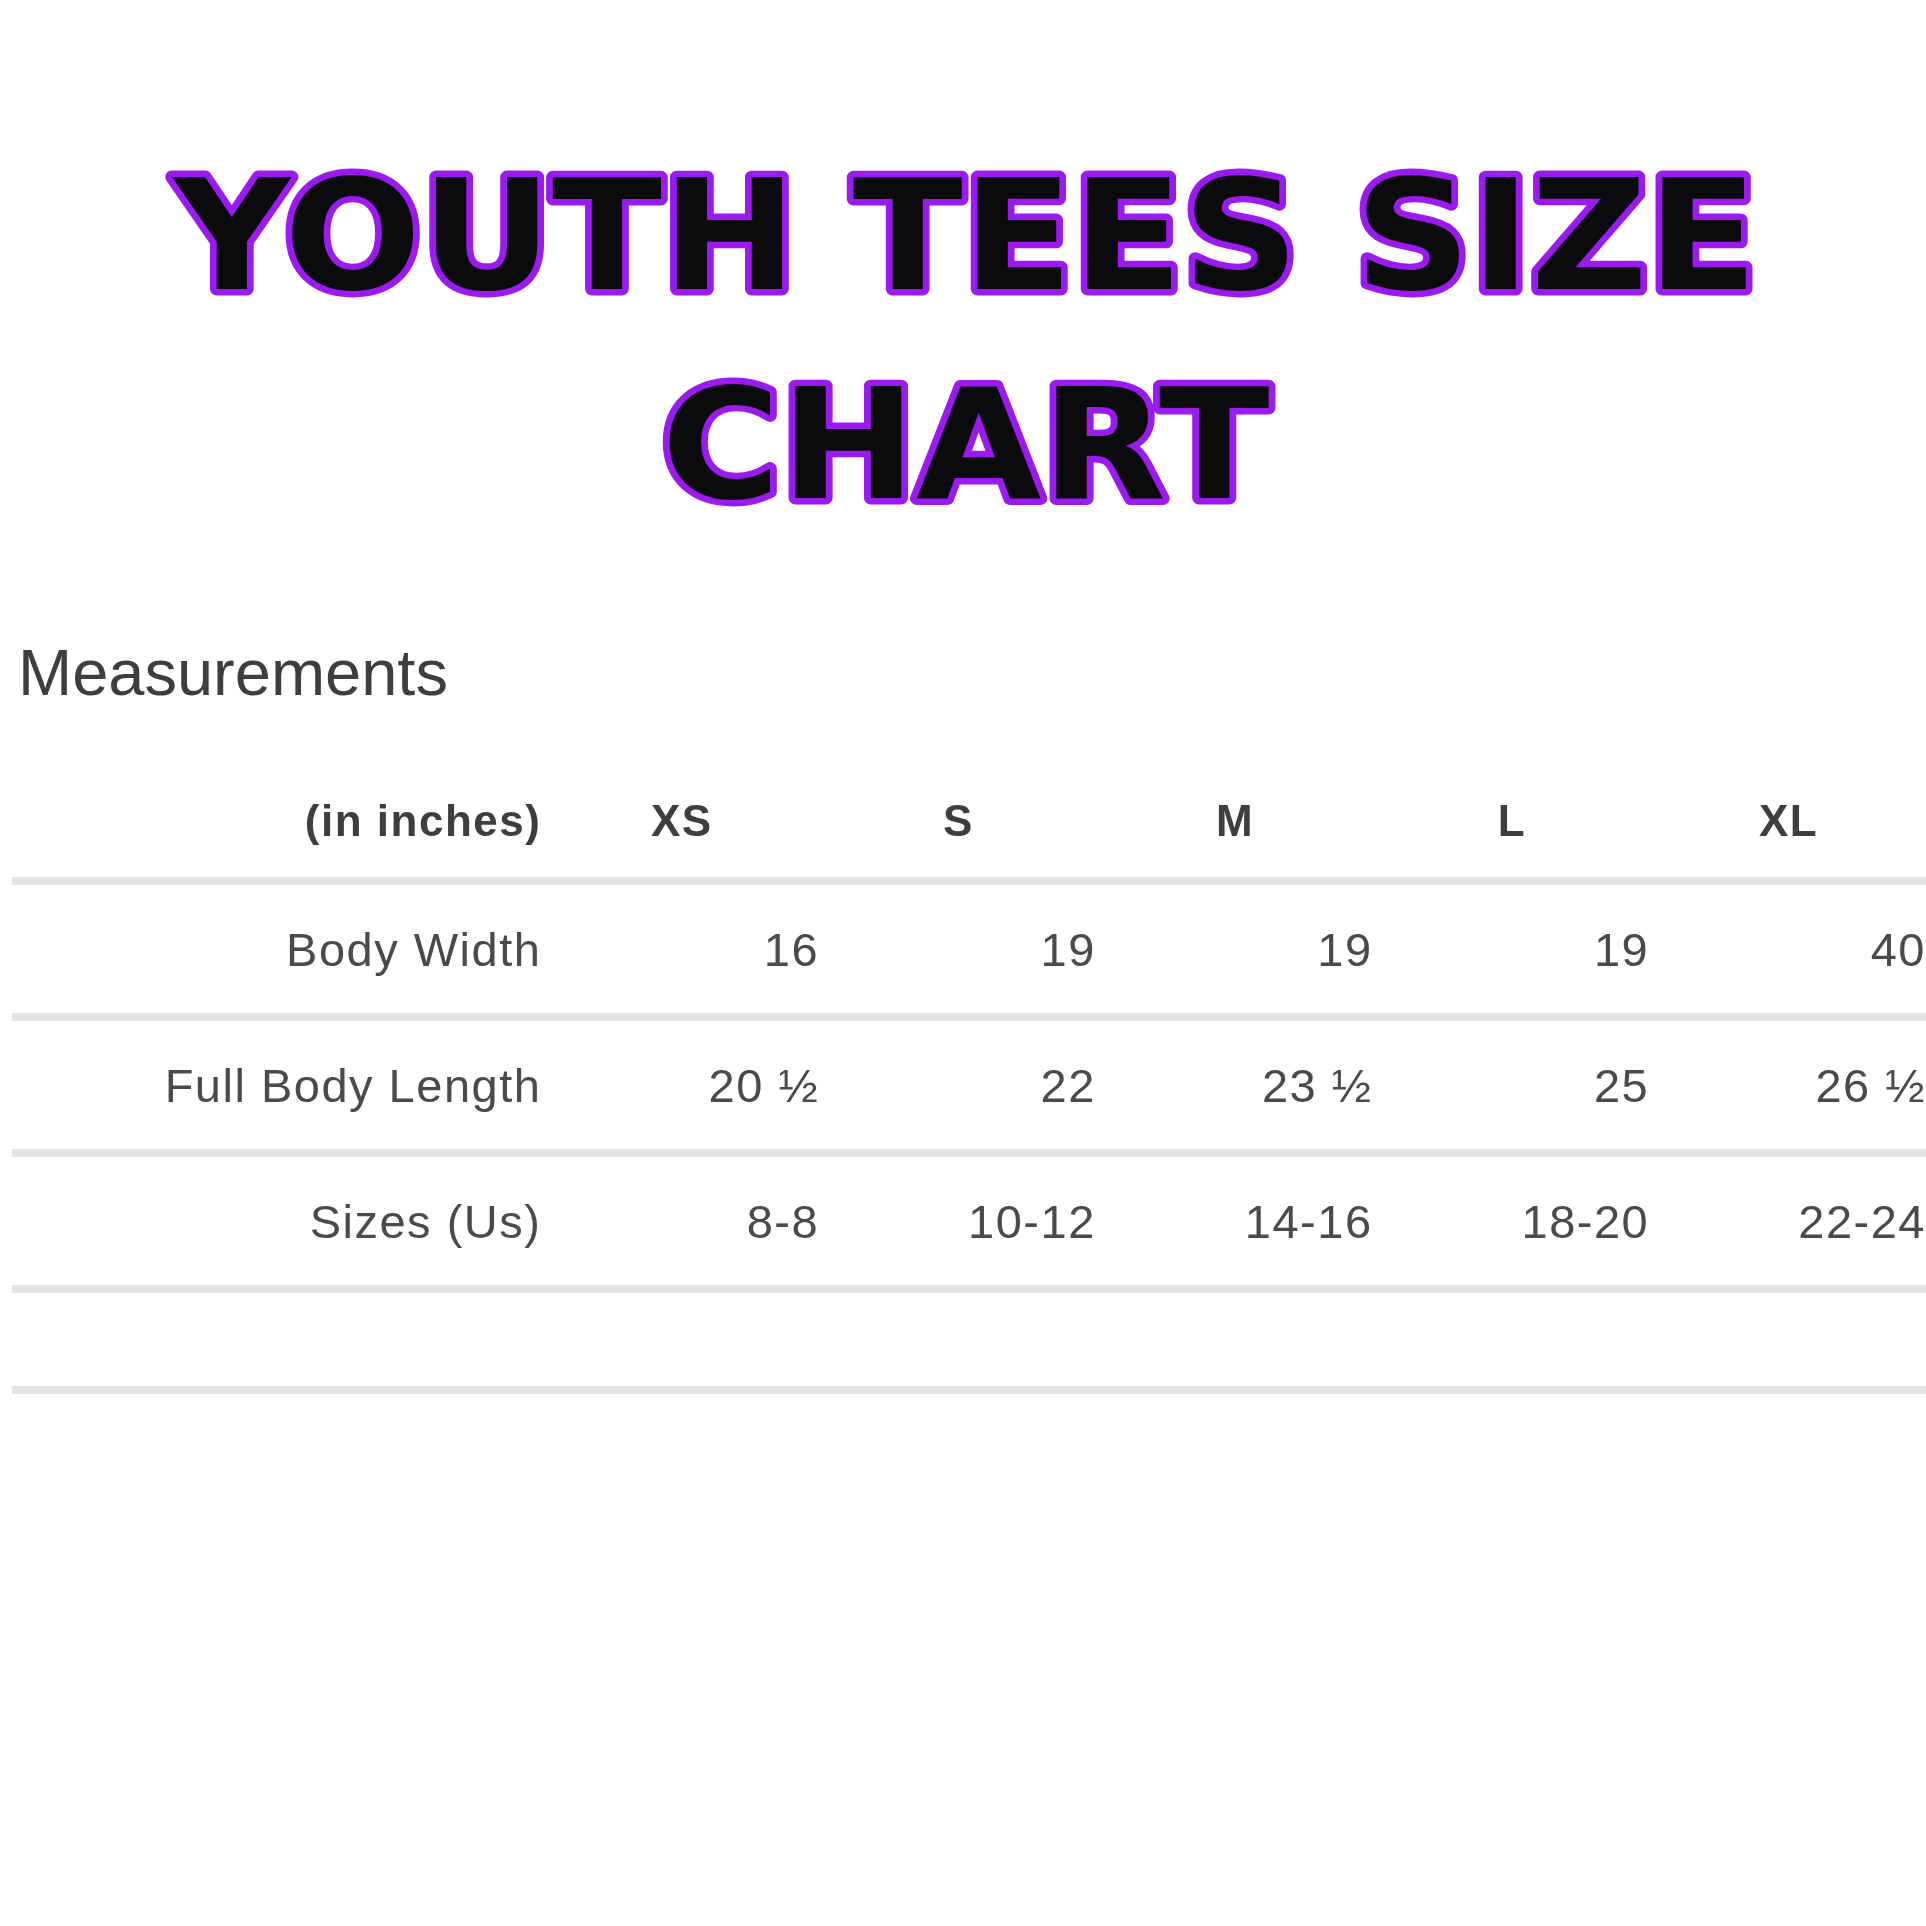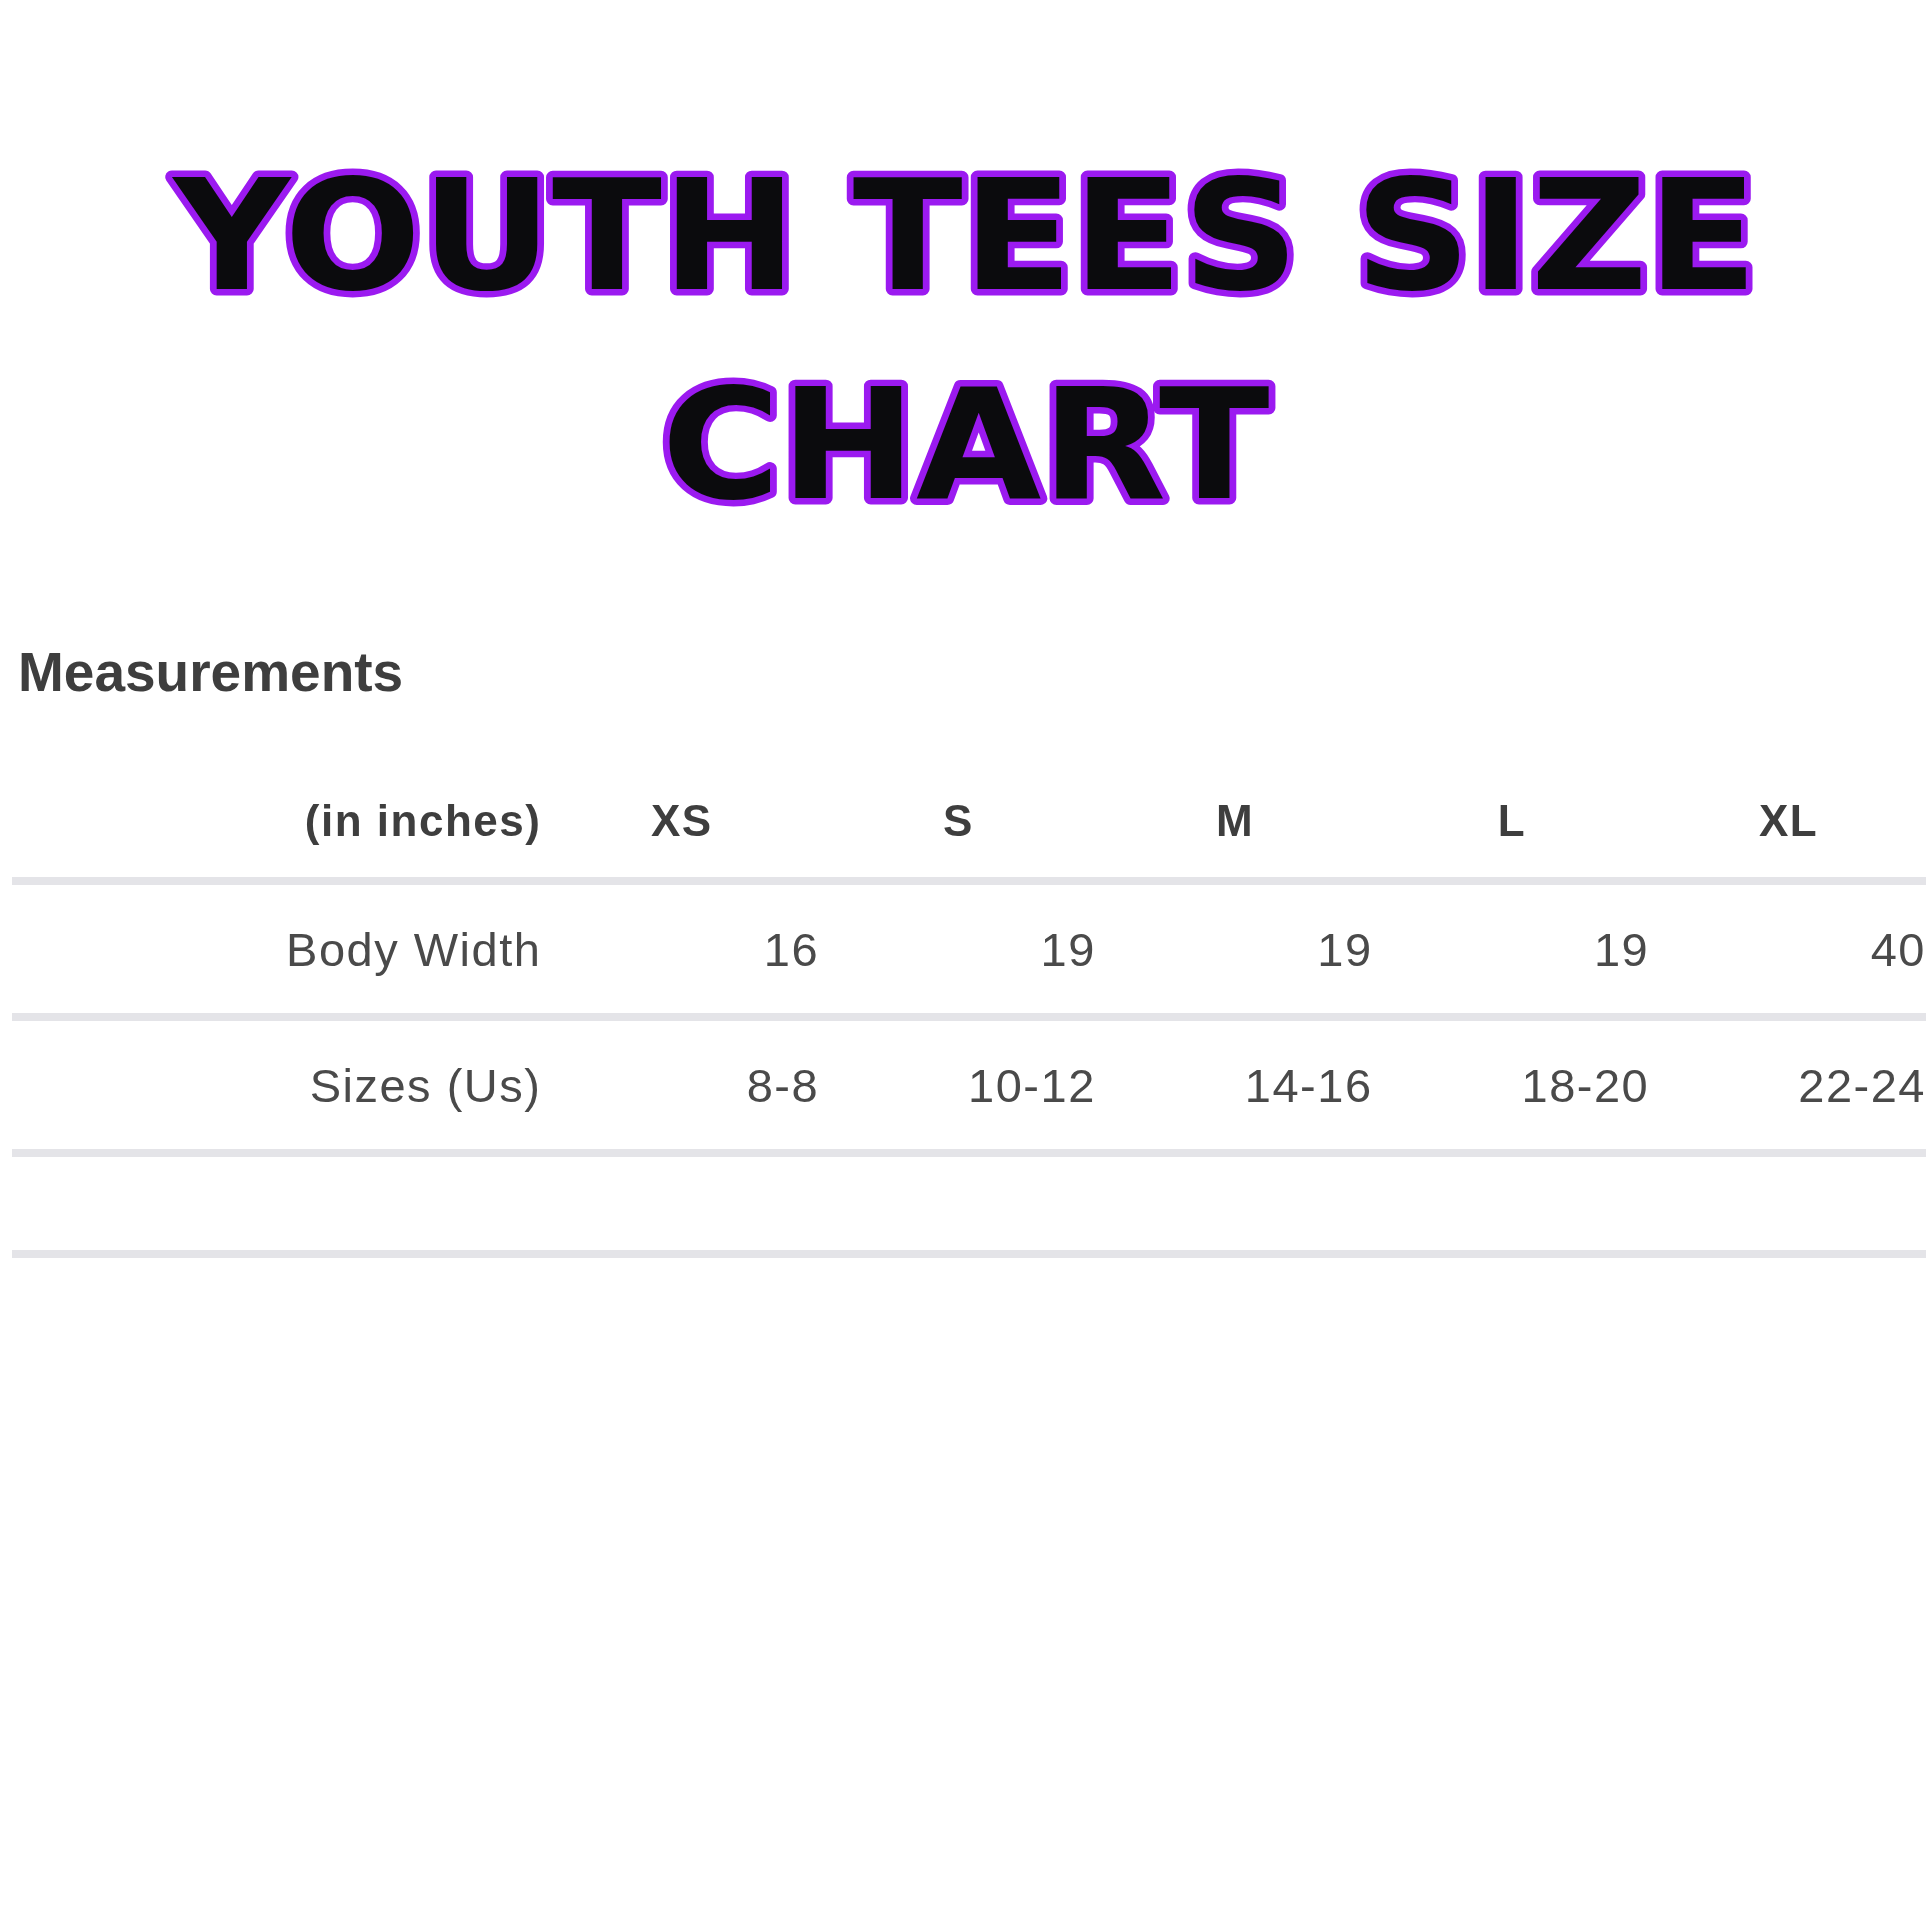--- a/index.html
+++ b/index.html
@@ -12,23 +12,23 @@
   }
   .title-svg { display: block; width: 1927px; height: 594px; }
   .title-svg text {
     font-family: "DejaVu Sans", sans-serif;
     font-weight: 700;
     paint-order: stroke fill;
     stroke-linejoin: round;
   }
   .section-heading {
     margin: 46px 0 0 18px;
-    font-size: 55px;
+    font-size: 65px;
     line-height: 65px;
-    font-weight: 700;
+    font-weight: 400;
     color: #3e3e3e;
   }
   .table-wrap { padding-left: 12px; margin-top: 59px; }
   table.size-table {
     border-collapse: collapse;
     table-layout: fixed;
     width: 1915px;
     font-size: 47px;
     color: #4a4a4a;
     letter-spacing: 1.5px;
@@ -89,20 +89,28 @@
       <tbody>
         <tr>
           <td class="lbl">Body Width</td>
           <td>16</td>
           <td>19</td>
           <td>19</td>
           <td>19</td>
           <td>40</td>
         </tr>
         <tr>
+          <td class="lbl">Full Body Length</td>
+          <td>20 ½</td>
+          <td>22</td>
+          <td>23 ½</td>
+          <td>25</td>
+          <td>26 ½</td>
+        </tr>
+        <tr>
           <td class="lbl">Sizes (Us)</td>
           <td>8-8</td>
           <td>10-12</td>
           <td>14-16</td>
           <td>18-20</td>
           <td>22-24</td>
         </tr>
         <tr class="empty-row">
           <td colspan="6"></td>
         </tr>

